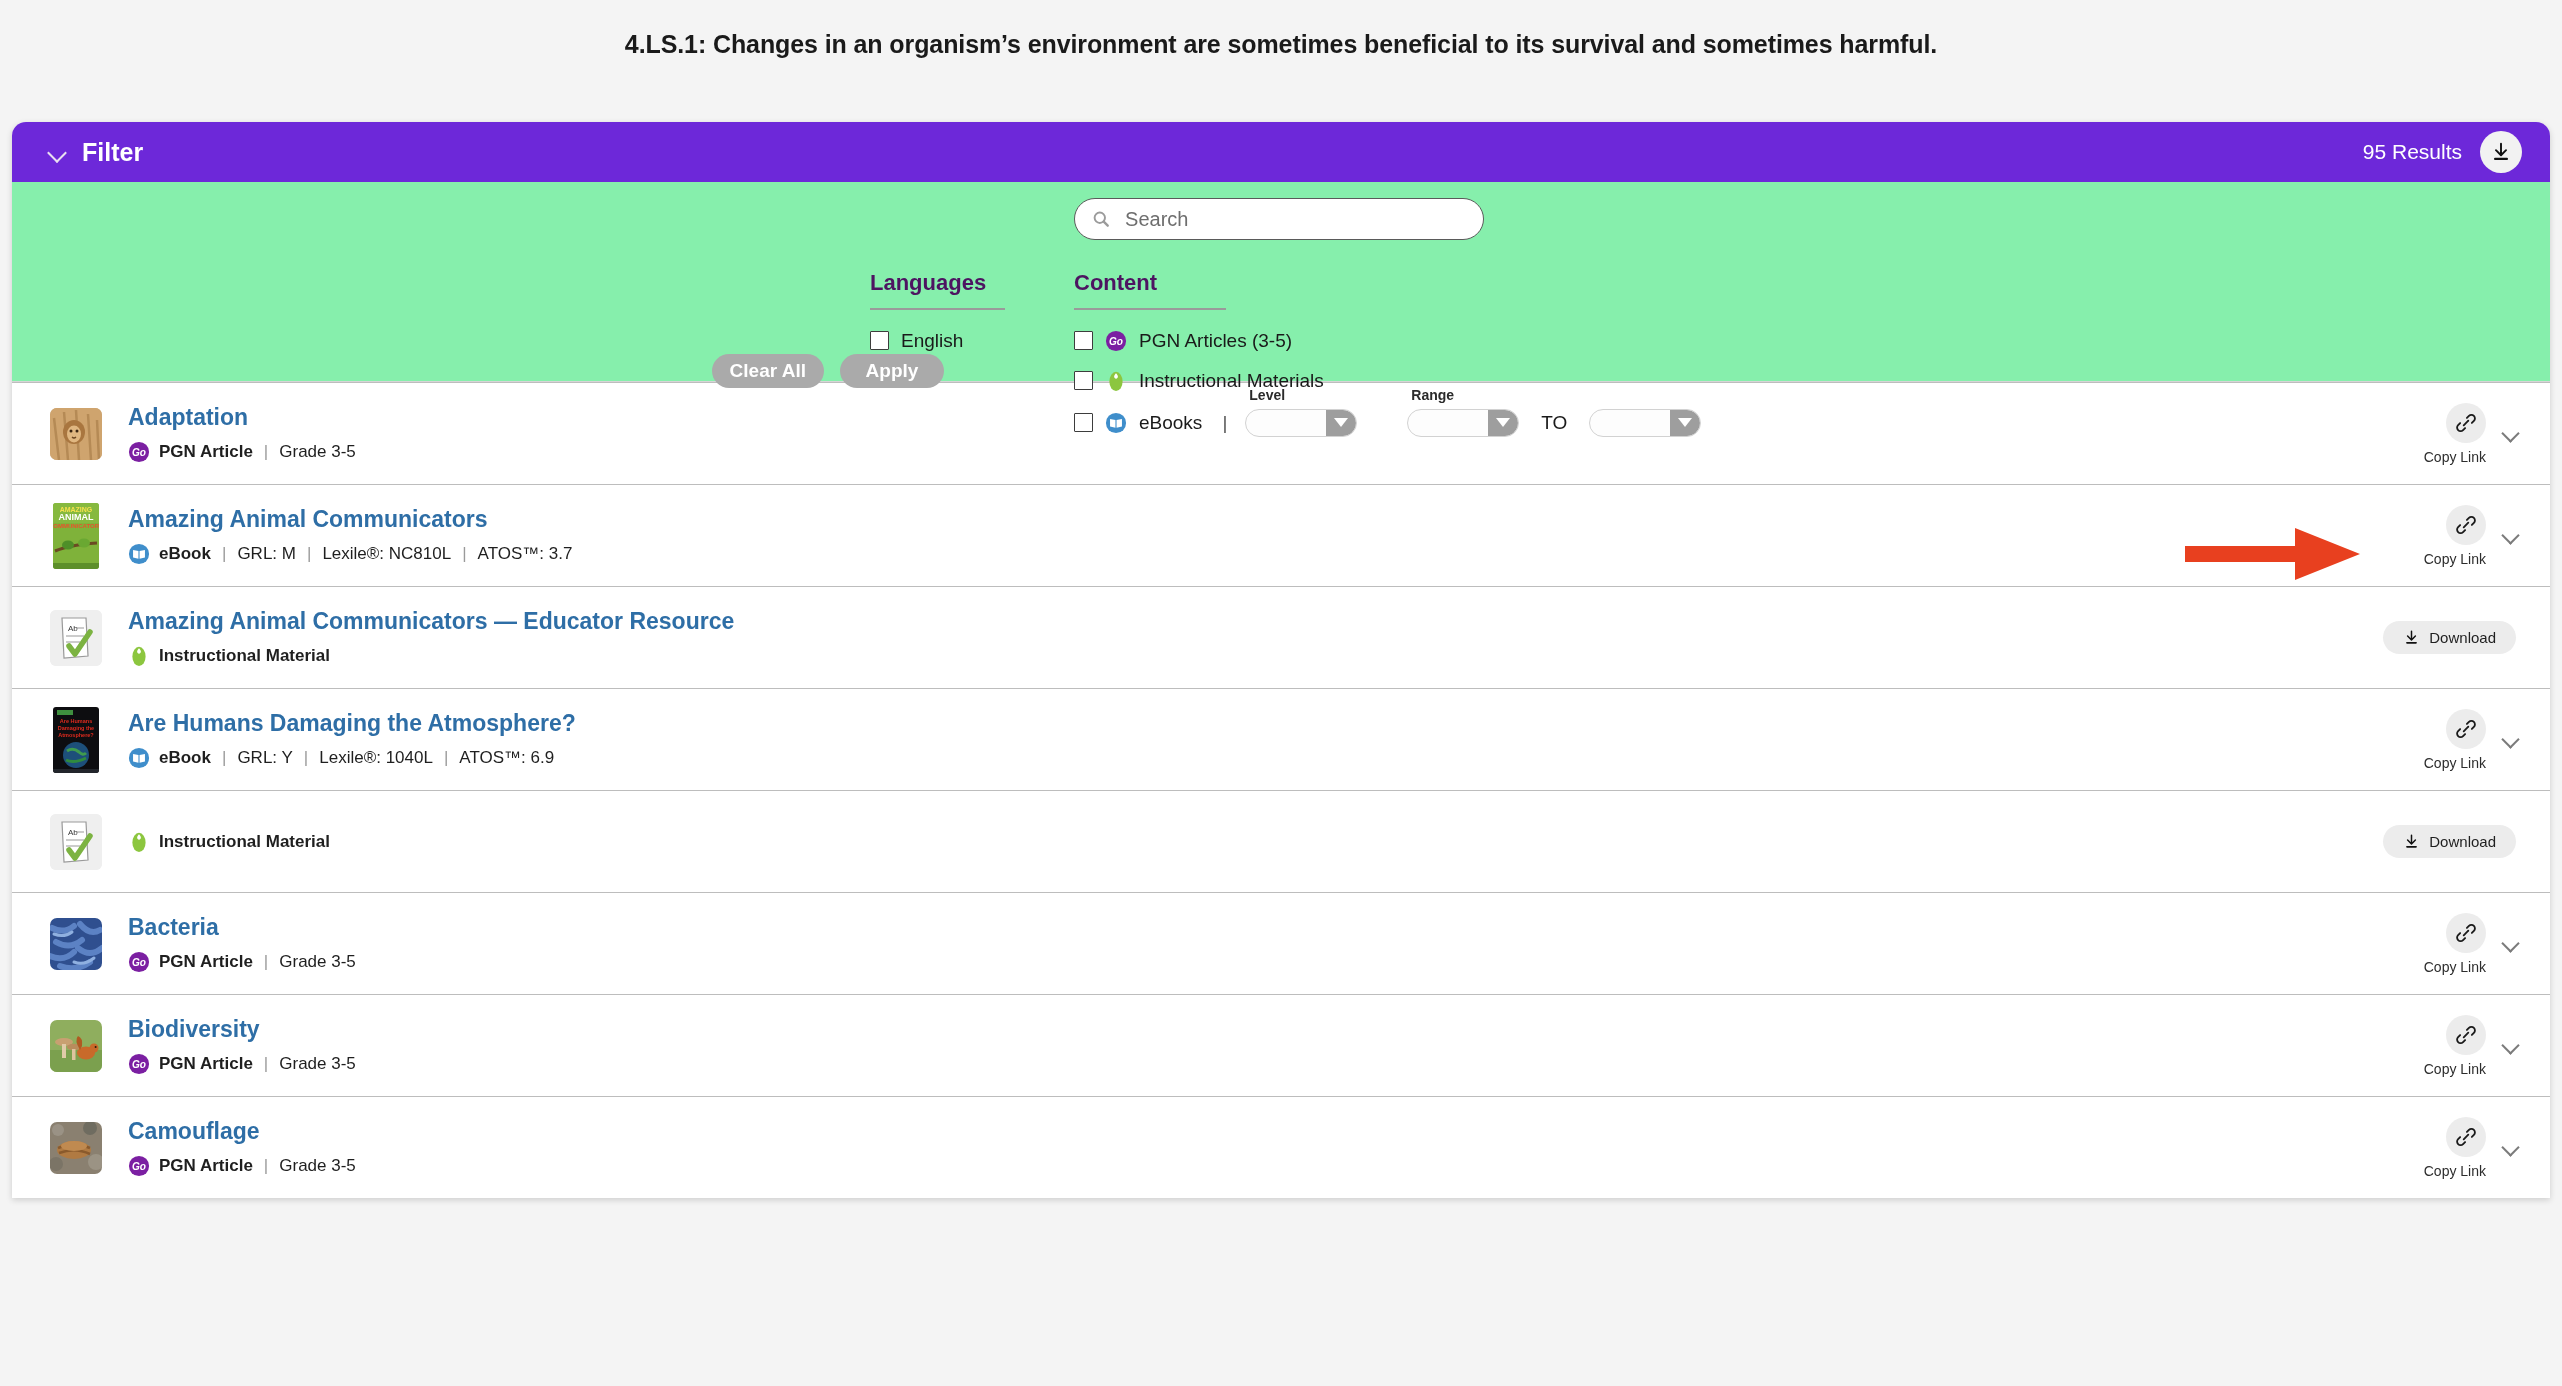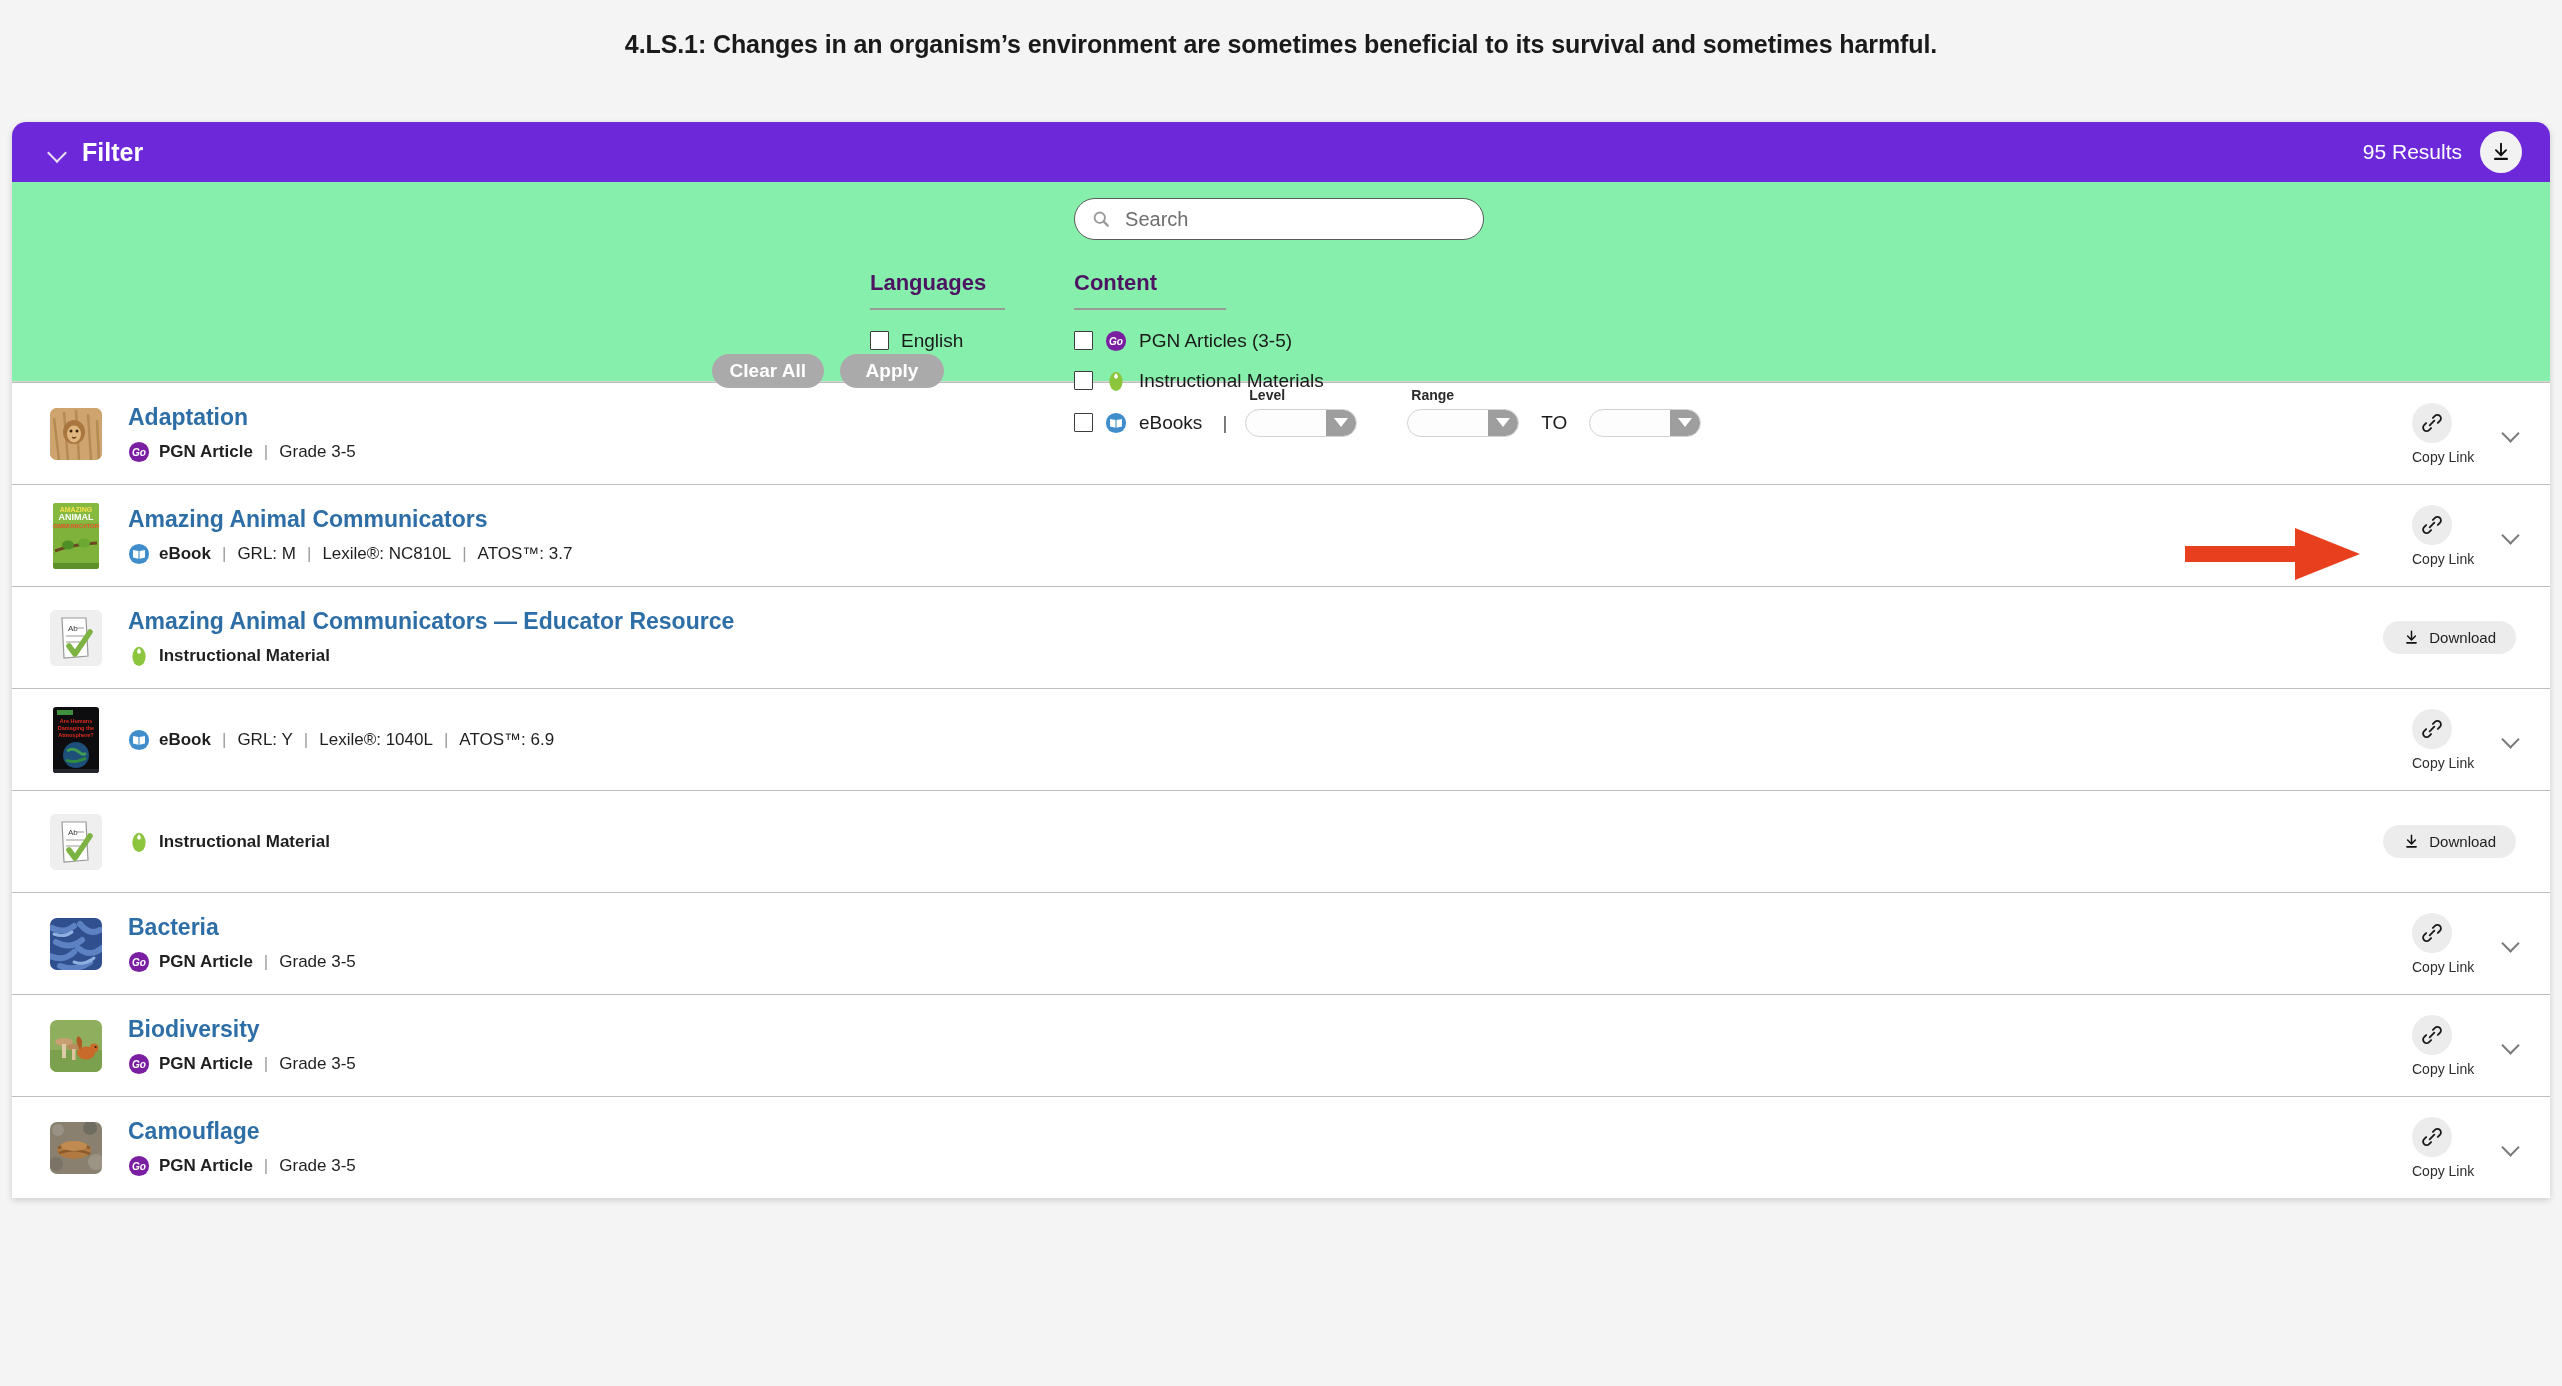--- a/index.html
+++ b/index.html
@@ -187,21 +187,21 @@
     font-size: 23px; font-weight: bold; color: #2e6ea6;
     margin-bottom: 10px; cursor: pointer; line-height: 1.2;
   }
   .row-meta { display: flex; align-items: center; font-size: 17px; color: #1f1f1f; }
   .meta-type { font-weight: bold; margin-left: 9px; }
   .meta-div { color: #9a9a9a; margin: 0 11px; font-weight: normal; }
   .meta-extra { color: #1f1f1f; }
 
   .row-actions { flex: none; display: flex; align-items: center; gap: 14px; }
   .copy-link {
-    display: flex; flex-direction: column; align-items: flex-start; gap: 6px;
+    display: flex; flex-direction: column; align-items: flex-end; gap: 6px;
     cursor: pointer; width: 74px;
   }
   .copy-circle {
     width: 40px; height: 40px; border-radius: 50%;
     background: #ececec; display: flex; align-items: center; justify-content: center;
   }
   .copy-text { font-size: 14px; color: #2d2d2d; }
   .chev-grey { width: 22px; height: 22px; position: relative; cursor: pointer; }
   .chev-grey::before {
     content: ""; position: absolute; left: 4px; top: 4px;
@@ -469,20 +469,21 @@
             <text x="23" y="16" font-family="Liberation Sans, sans-serif" font-size="5.5" font-weight="bold" fill="#e02b1e" text-anchor="middle">Are Humans</text>
             <text x="23" y="23" font-family="Liberation Sans, sans-serif" font-size="5.5" font-weight="bold" fill="#e02b1e" text-anchor="middle">Damaging the</text>
             <text x="23" y="30" font-family="Liberation Sans, sans-serif" font-size="5.5" font-weight="bold" fill="#e02b1e" text-anchor="middle">Atmosphere?</text>
             <circle cx="23" cy="48" r="13" fill="#1d4f7a"></circle>
             <path d="M14 44 q6 -4 12 1 q4 4 7 1" stroke="#3f9b4f" stroke-width="3" fill="none"></path>
             <path d="M13 53 q8 4 20 -2" stroke="#2f8b3f" stroke-width="3" fill="none"></path>
             <rect x="0" y="62" width="46" height="4" fill="#22252b"></rect>
           </svg>
         </div>
         <div class="row-main">
+          <div class="row-title">Are Humans Damaging the Atmosphere?</div>
           <div class="row-meta">
             <svg class="badge-ico" viewBox="0 0 24 24">
               <circle cx="12" cy="12" r="11" fill="#3f8ecb"></circle>
               <path d="M5.5 7.5 L11.4 8.8 L11.4 17.2 L5.5 15.8 Z" fill="#ffffff"></path>
               <path d="M18.5 7.5 L12.6 8.8 L12.6 17.2 L18.5 15.8 Z" fill="#ffffff"></path>
             </svg>
             <span class="meta-type">eBook</span>
             <span class="meta-div">|</span>
             <span class="meta-extra">GRL: Y</span>
             <span class="meta-div">|</span>

